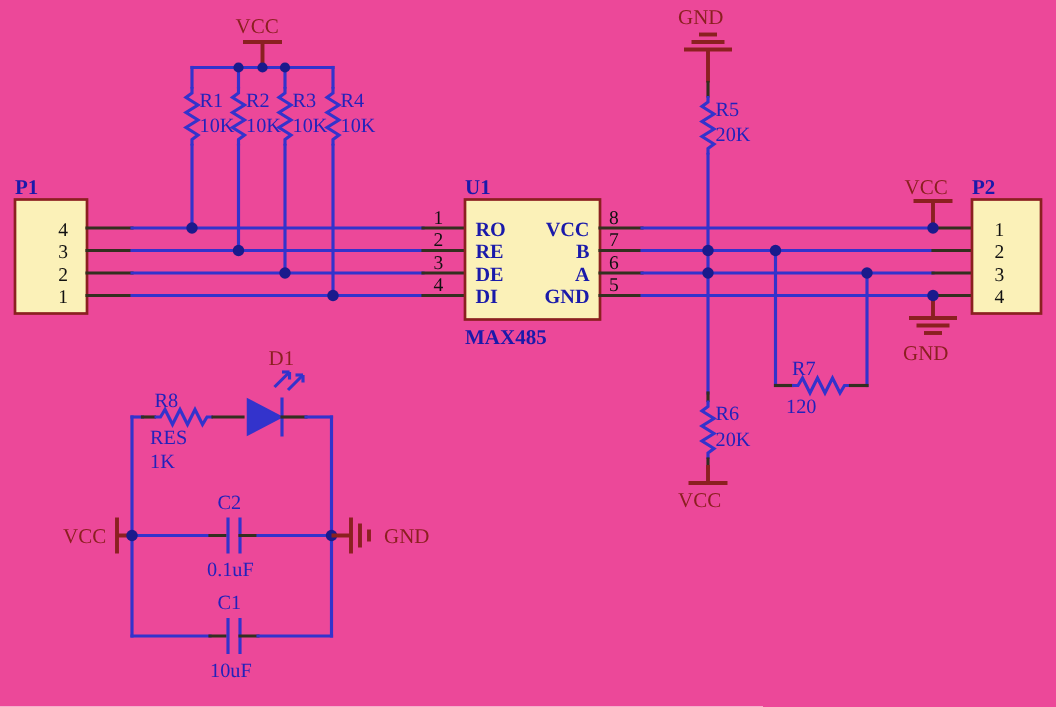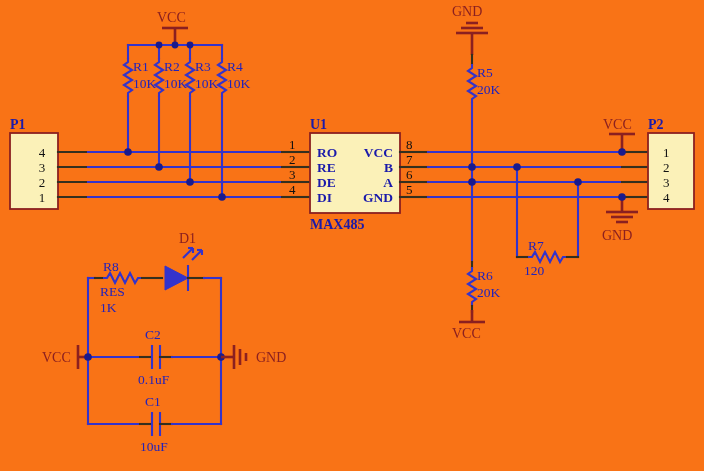--- a/index.html
+++ b/index.html
@@ -8,21 +8,21 @@
     padding: 0;
     background: #fffdf5;
   }
   body {
     font-family: "Liberation Serif", serif;
   }
   #schematic-root {
     position: relative;
     width: 704px;
     height: 471px;
-    background: #f97316;
+    background: #ec4899;
     overflow: hidden;
   }
   svg#sch {
     display: block;
     width: 704px;
     height: 471px;
   }
   .wire-blue { stroke: #3333cc; stroke-width: 2.1; fill: none; stroke-linecap: square; }
   .pin-dark  { stroke: #332f1f; stroke-width: 2.1; fill: none; stroke-linecap: square; }
   .pwr-red-thick { stroke: #8b2020; stroke-width: 2.6; fill: none; stroke-linecap: butt; }

